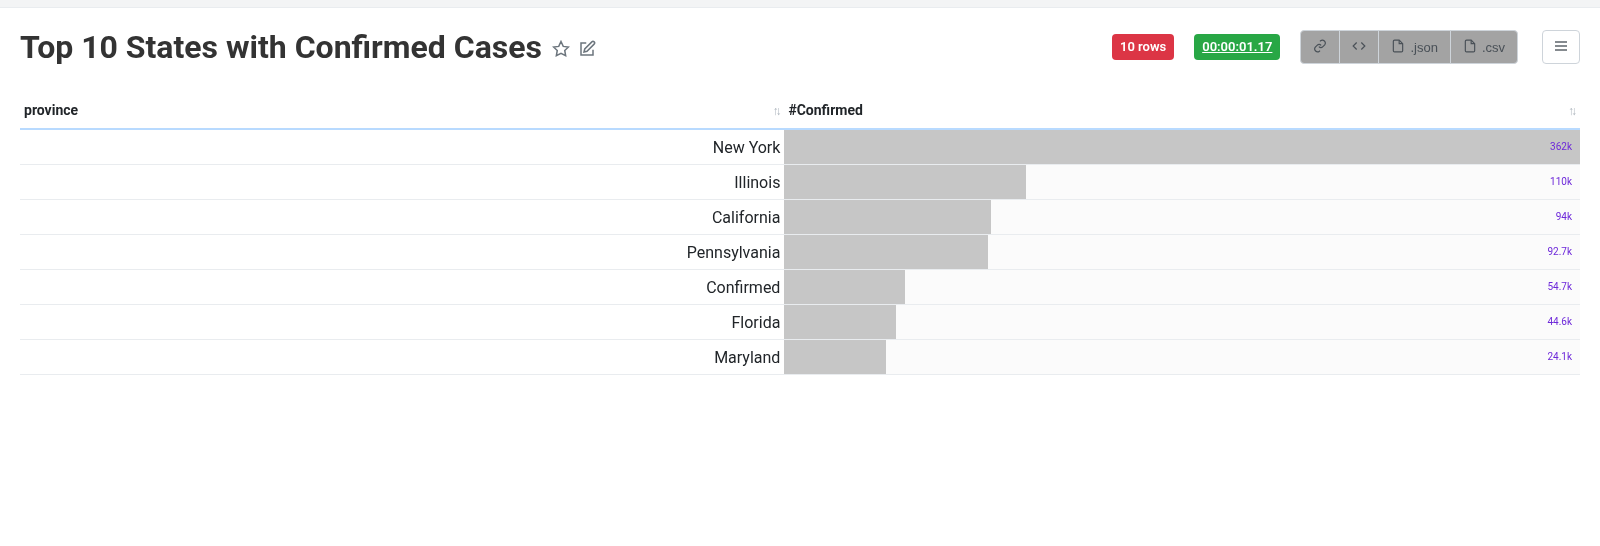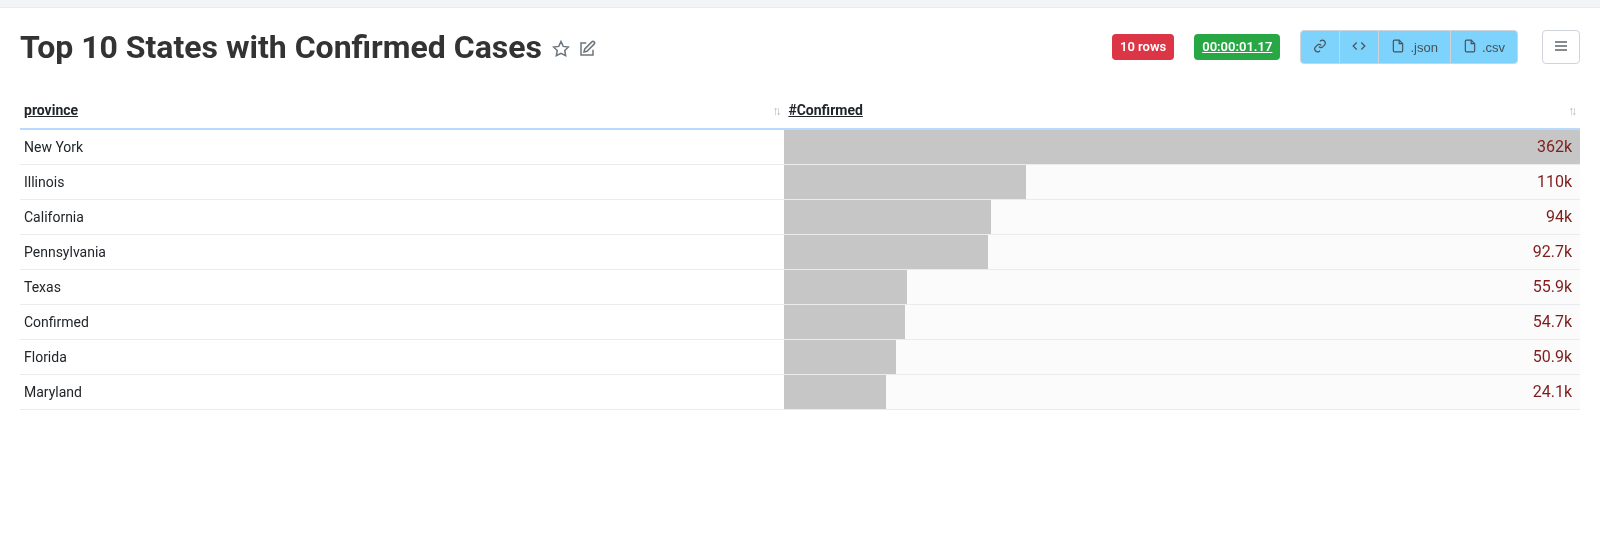--- a/index.html
+++ b/index.html
@@ -53,21 +53,21 @@
     color: #fff;
     line-height: 1.4;
   }
   .badge-red { background: #dc3545; }
   .badge-green { background: #28a745; text-decoration: underline; }
   .btn-group {
     display: flex;
   }
   .btn {
     border: 1px solid #ced4da;
-    background: #7dd3fc;
+    background: #a3a3a3;
     color: #495057;
     padding: 6px 12px;
     font-size: 13px;
     cursor: pointer;
     display: flex;
     align-items: center;
     gap: 5px;
     height: 34px;
     margin-left: -1px;
   }
@@ -91,58 +91,58 @@
     border-collapse: collapse;
   }
   thead th {
     text-align: left;
     font-weight: 700;
     font-size: 14px;
     color: #212529;
     padding: 8px 4px 10px 4px;
     border-bottom: 2px solid #b8daff;
     position: relative;
-    text-decoration: underline;
   }
   .sort-icon {
     position: absolute;
     right: 6px;
     top: 50%;
     transform: translateY(-50%);
     color: #adb5bd;
     font-size: 12px;
     letter-spacing: -3px;
   }
   tbody td {
     padding: 0;
     border-bottom: 1px solid #e9ecef;
     height: 34px;
     vertical-align: middle;
   }
   td.prov {
     padding: 0 4px;
-    font-size: 14px;
+    font-size: 16px;
     color: #212529;
+    text-align: right;
   }
   td.barcell {
     position: relative;
     background: #fbfbfb;
   }
   .bar {
     position: absolute;
     left: 0; top: 0; bottom: 0;
     background: #c6c6c6;
   }
   .val {
     position: relative;
     z-index: 1;
     text-align: right;
     padding-right: 8px;
-    font-size: 16px;
-    color: #7f1d1d;
+    font-size: 10px;
+    color: #6d28d9;
     line-height: 34px;
   }
   col.c-prov  { width: 49%; }
   col.c-conf  { width: 51%; }
 </style>
 </head>
 <body>
 
 <div class="topbar"></div>
 
@@ -259,38 +259,31 @@
           </td>
         </tr>
         <tr>
           <td class="prov">Pennsylvania</td>
           <td class="barcell">
             <div class="bar" style="width: 25.6077%;"></div>
             <div class="val">92.7k</div>
           </td>
         </tr>
         <tr>
-          <td class="prov">Texas</td>
-          <td class="barcell">
-            <div class="bar" style="width: 15.442%;"></div>
-            <div class="val">55.9k</div>
-          </td>
-        </tr>
-        <tr>
           <td class="prov">Confirmed</td>
           <td class="barcell">
             <div class="bar" style="width: 15.1105%;"></div>
             <div class="val">54.7k</div>
           </td>
         </tr>
         <tr>
           <td class="prov">Florida</td>
           <td class="barcell">
             <div class="bar" style="width: 14.0608%;"></div>
-            <div class="val">50.9k</div>
+            <div class="val">44.6k</div>
           </td>
         </tr>
         <tr>
           <td class="prov">Maryland</td>
           <td class="barcell">
             <div class="bar" style="width: 12.7901%;"></div>
             <div class="val">24.1k</div>
           </td>
         </tr>
       </tbody>

